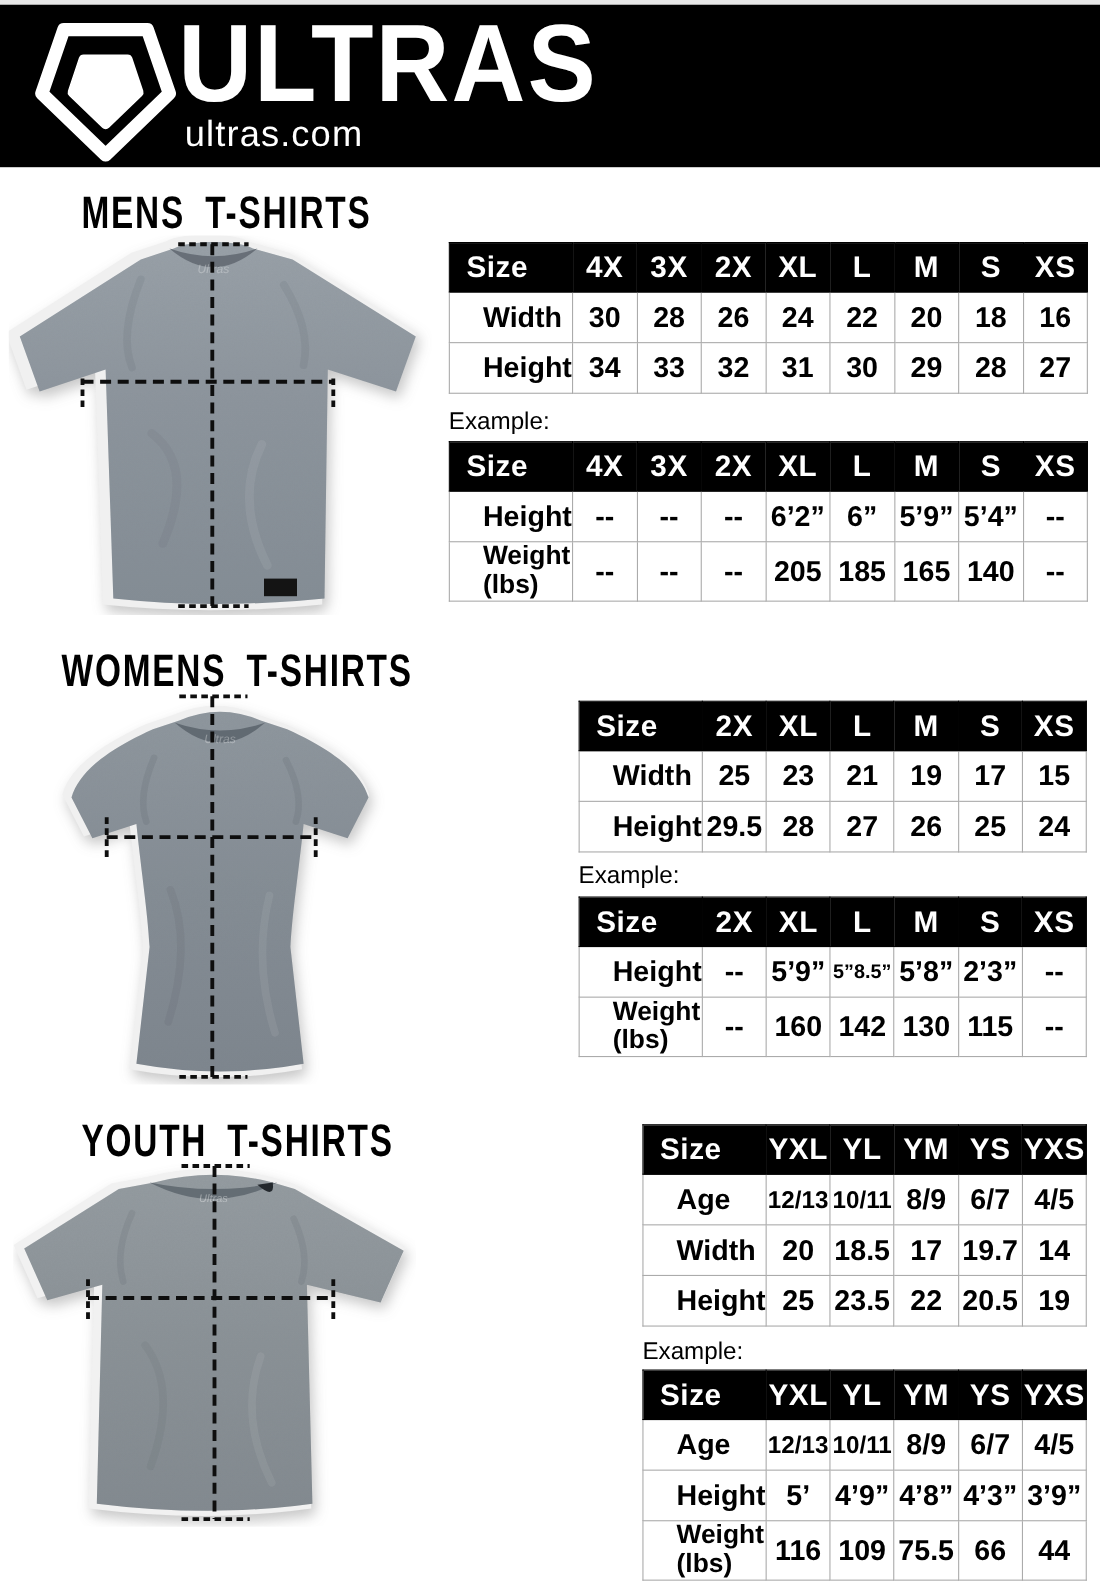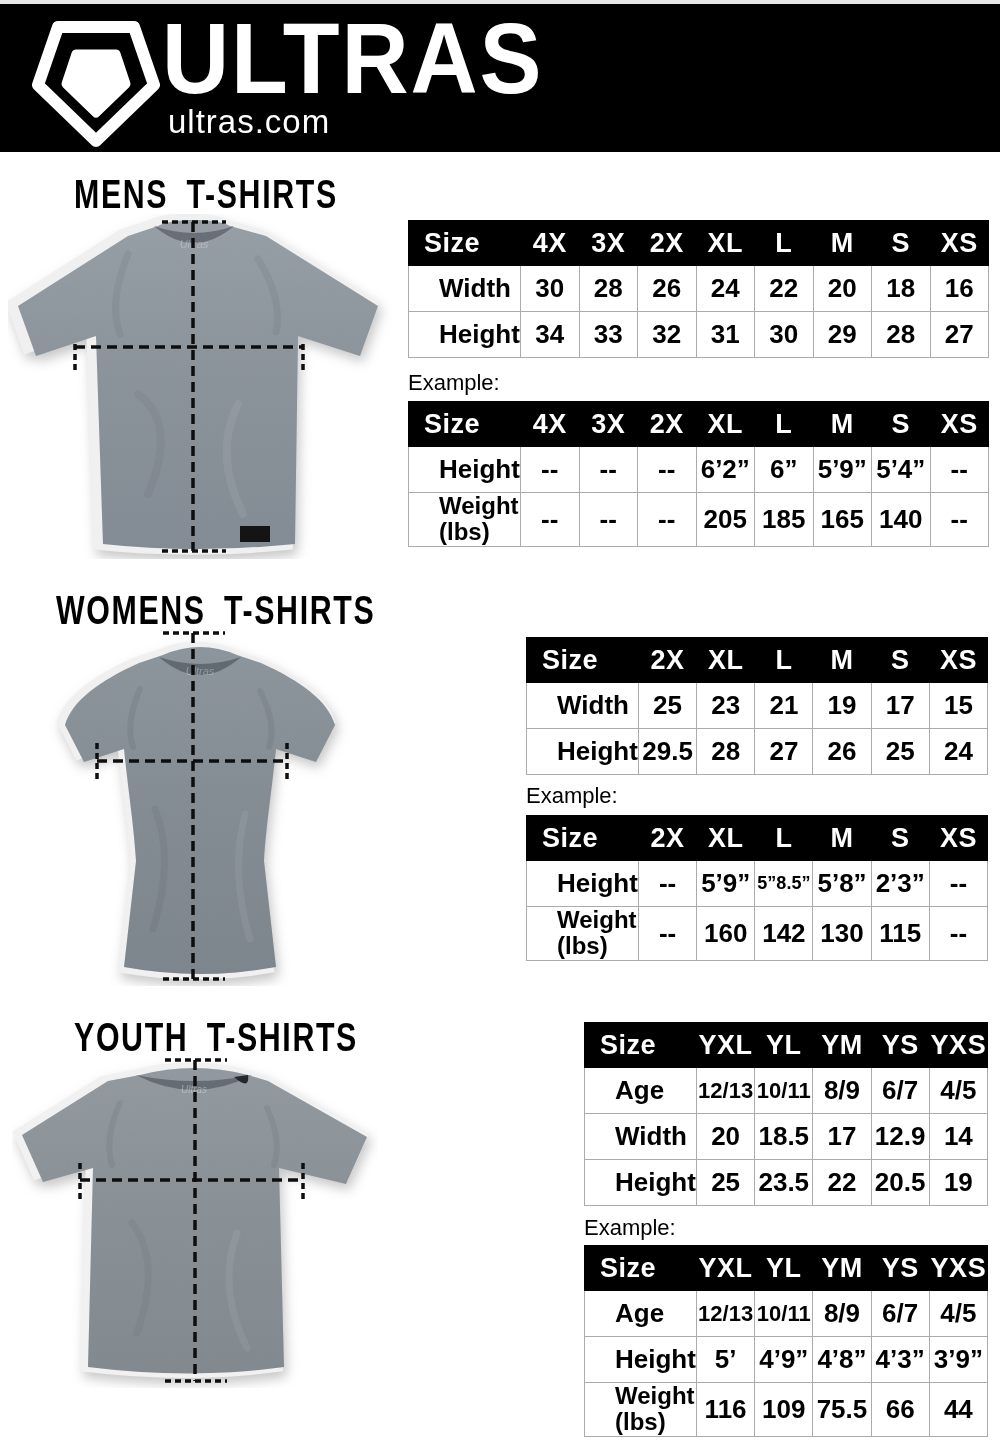--- a/index.html
+++ b/index.html
@@ -419,21 +419,21 @@
             <td class="sm1">10/11</td>
             <td>8/9</td>
             <td>6/7</td>
             <td>4/5</td>
           </tr>
           <tr>
             <td class="lbl">Width</td>
             <td>20</td>
             <td>18.5</td>
             <td>17</td>
-            <td>12.9</td>
+            <td>19.7</td>
             <td>14</td>
           </tr>
           <tr>
             <td class="lbl">Height</td>
             <td>25</td>
             <td>23.5</td>
             <td>22</td>
             <td>20.5</td>
             <td>19</td>
           </tr>

